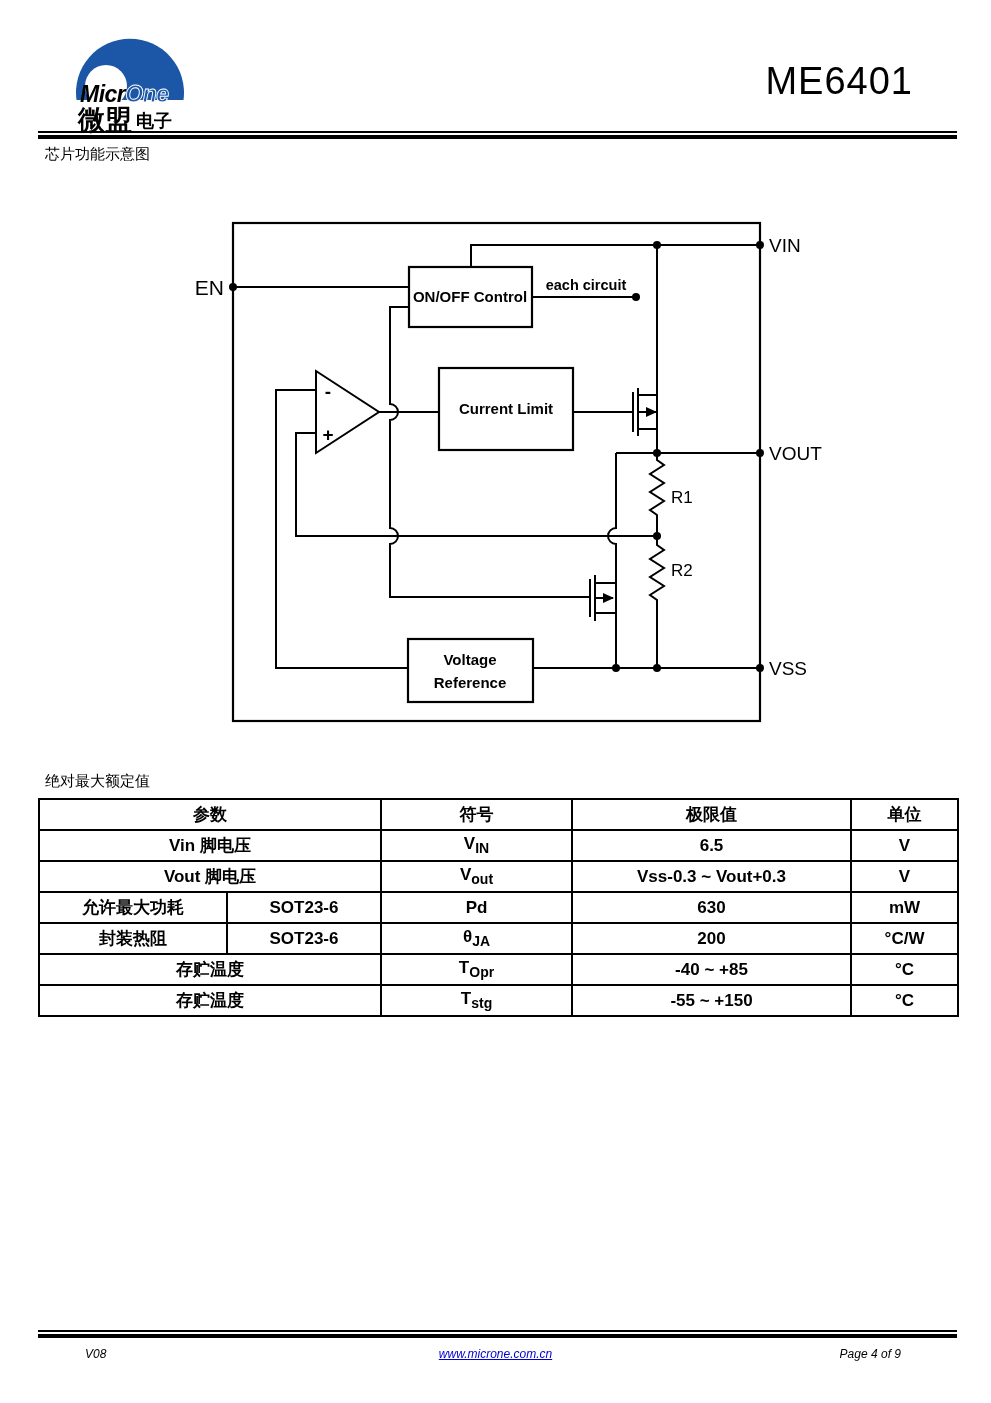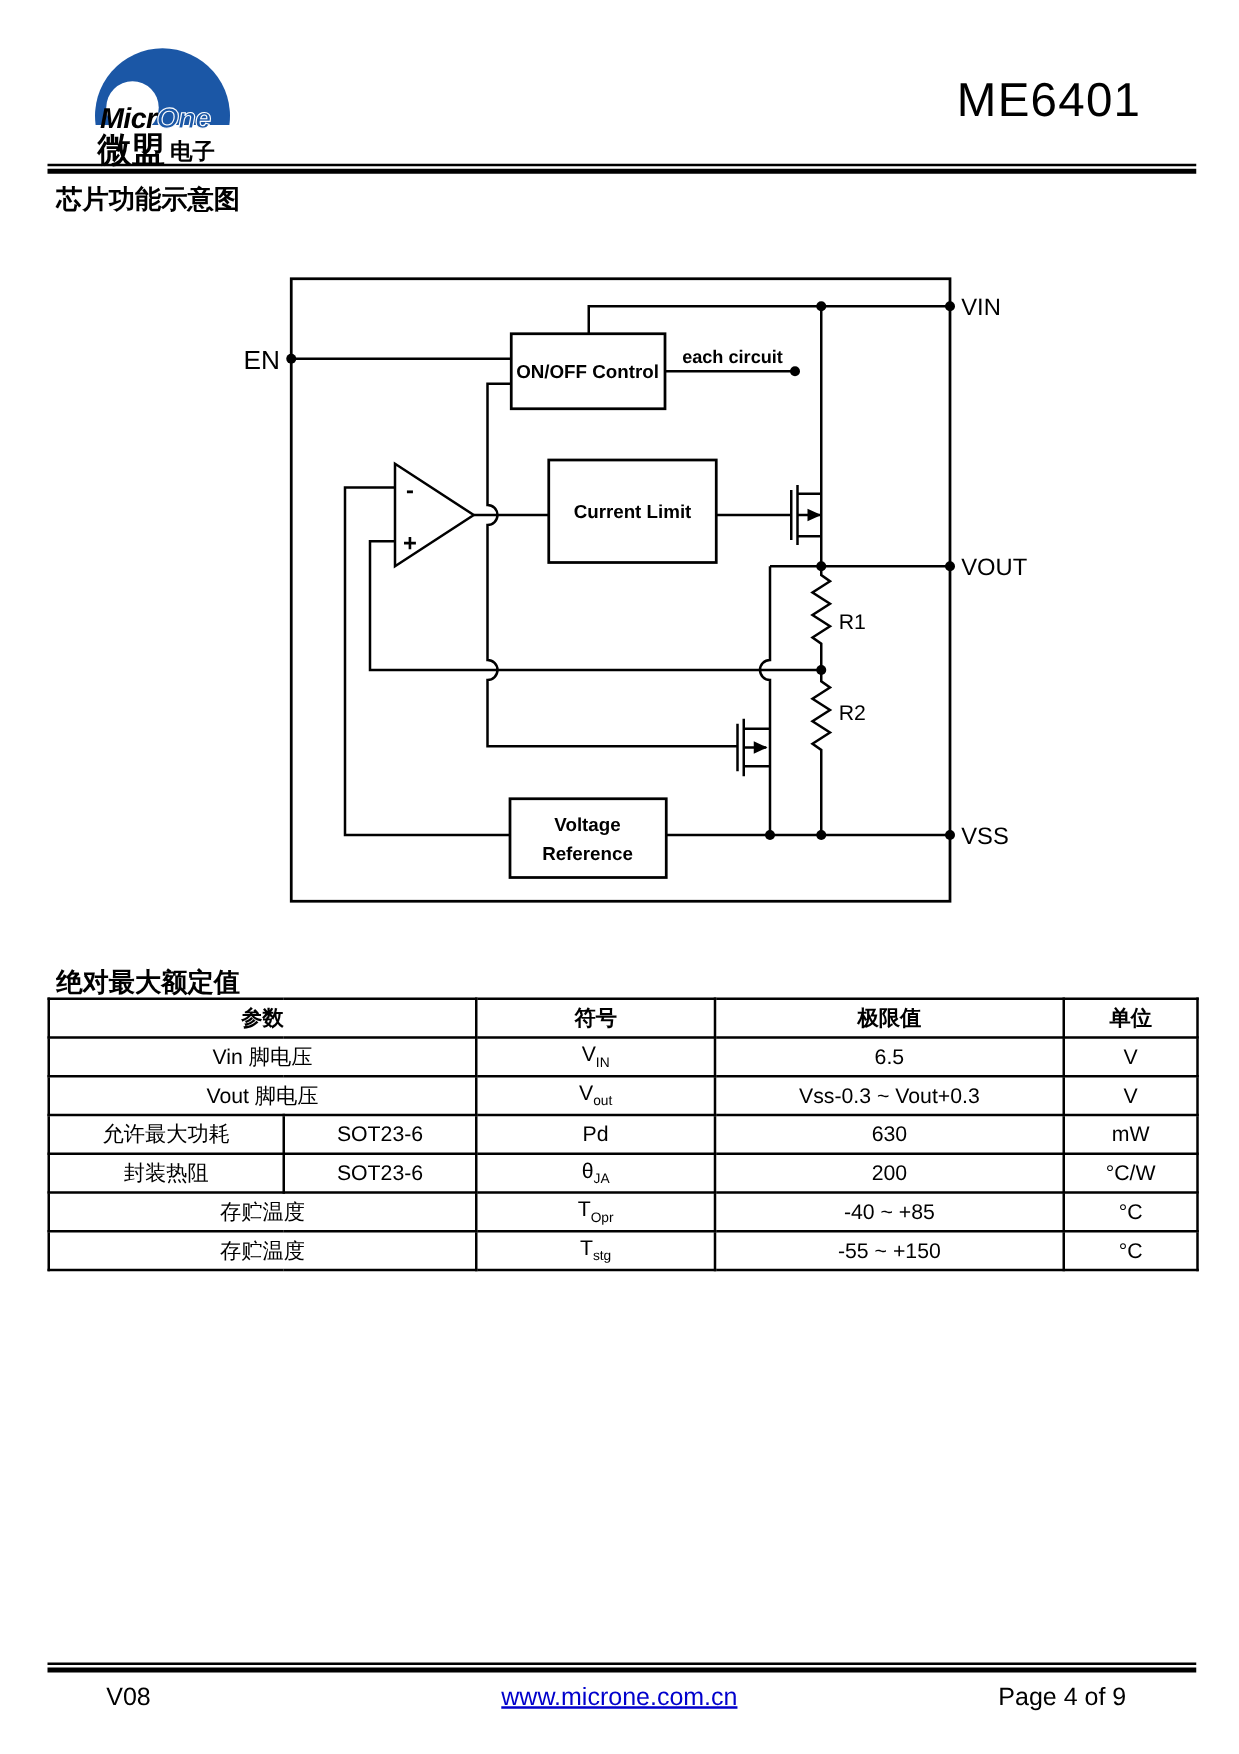--- a/index.html
+++ b/index.html
@@ -5,43 +5,43 @@
   html,body{margin:0;padding:0;}
   body{
     width:991px;height:1403px;position:relative;background:#ffffff;color:#000;
     font-family:"Liberation Sans","DejaVu Sans",sans-serif;overflow:hidden;
   }
   .logo{position:absolute;left:73px;top:28px;width:120px;height:110px;}
   .product-title{position:absolute;top:60px;right:78px;font-size:38px;letter-spacing:1px;}
   .rule-double{position:absolute;left:38px;width:919px;height:2px;border-top:2px solid #000;border-bottom:4px solid #000;}
   .rule-header{top:131px;}
   .rule-footer{top:1330px;}
-  .section-title{position:absolute;left:45px;font-size:21px;font-weight:bold;}
+  .section-title{position:absolute;left:45px;font-size:15px;font-weight:normal;}
   .title-1{top:145px;}
   .title-2{top:760px;margin-top:12px;}
   svg.circuit{position:absolute;left:0;top:0;pointer-events:none;}
   .w{stroke:#000;stroke-width:2;fill:none;}
   .bx{stroke:#000;stroke-width:2.2;fill:#fff;}
   .dot{fill:#000;stroke:none;}
   .arr{fill:#000;stroke:none;}
   text.dg{font-family:"Liberation Sans","DejaVu Sans",sans-serif;fill:#000;}
   .blab{font-weight:bold;font-size:15px;text-anchor:middle;}
   .pinlab{font-size:19px;}
   .enlab{font-size:21px;text-anchor:end;}
   .rlab{font-size:17px;}
   .eclab{font-weight:bold;font-size:14.5px;text-anchor:middle;}
   .oplab{font-weight:bold;font-size:19px;text-anchor:middle;}
   table.ratings{position:absolute;left:38px;top:798px;width:919px;border-collapse:collapse;table-layout:fixed;}
   table.ratings td,table.ratings th{
     border:2px solid #000;height:29px;text-align:center;vertical-align:middle;
-    font-size:17px;padding:0;overflow:hidden;white-space:nowrap;
+    font-size:17px;padding:0;overflow:hidden;white-space:nowrap;font-weight:bold;
   }
   table.ratings th{font-weight:bold;}
-  table.ratings sub{font-size:11px;}
-  .footer-item{position:absolute;top:1347px;font-size:20px;}
+  table.ratings sub{font-size:14px;}
+  .footer-item{position:absolute;top:1347px;font-size:12px;font-style:italic;}
   .footer-version{left:85px;}
   .footer-center{left:0;right:0;text-align:center;}
   .footer-page{right:90px;margin-left:16px;}
   a.url{text-decoration:underline;cursor:pointer;}
 </style>
 </head>
 <body>
 
 <svg class="logo" width="120" height="110" viewBox="0 0 120 110">
   <path d="M3.5,72 A54,54 0 1 1 110.5,72 Z" fill="#1B57A6"></path>

